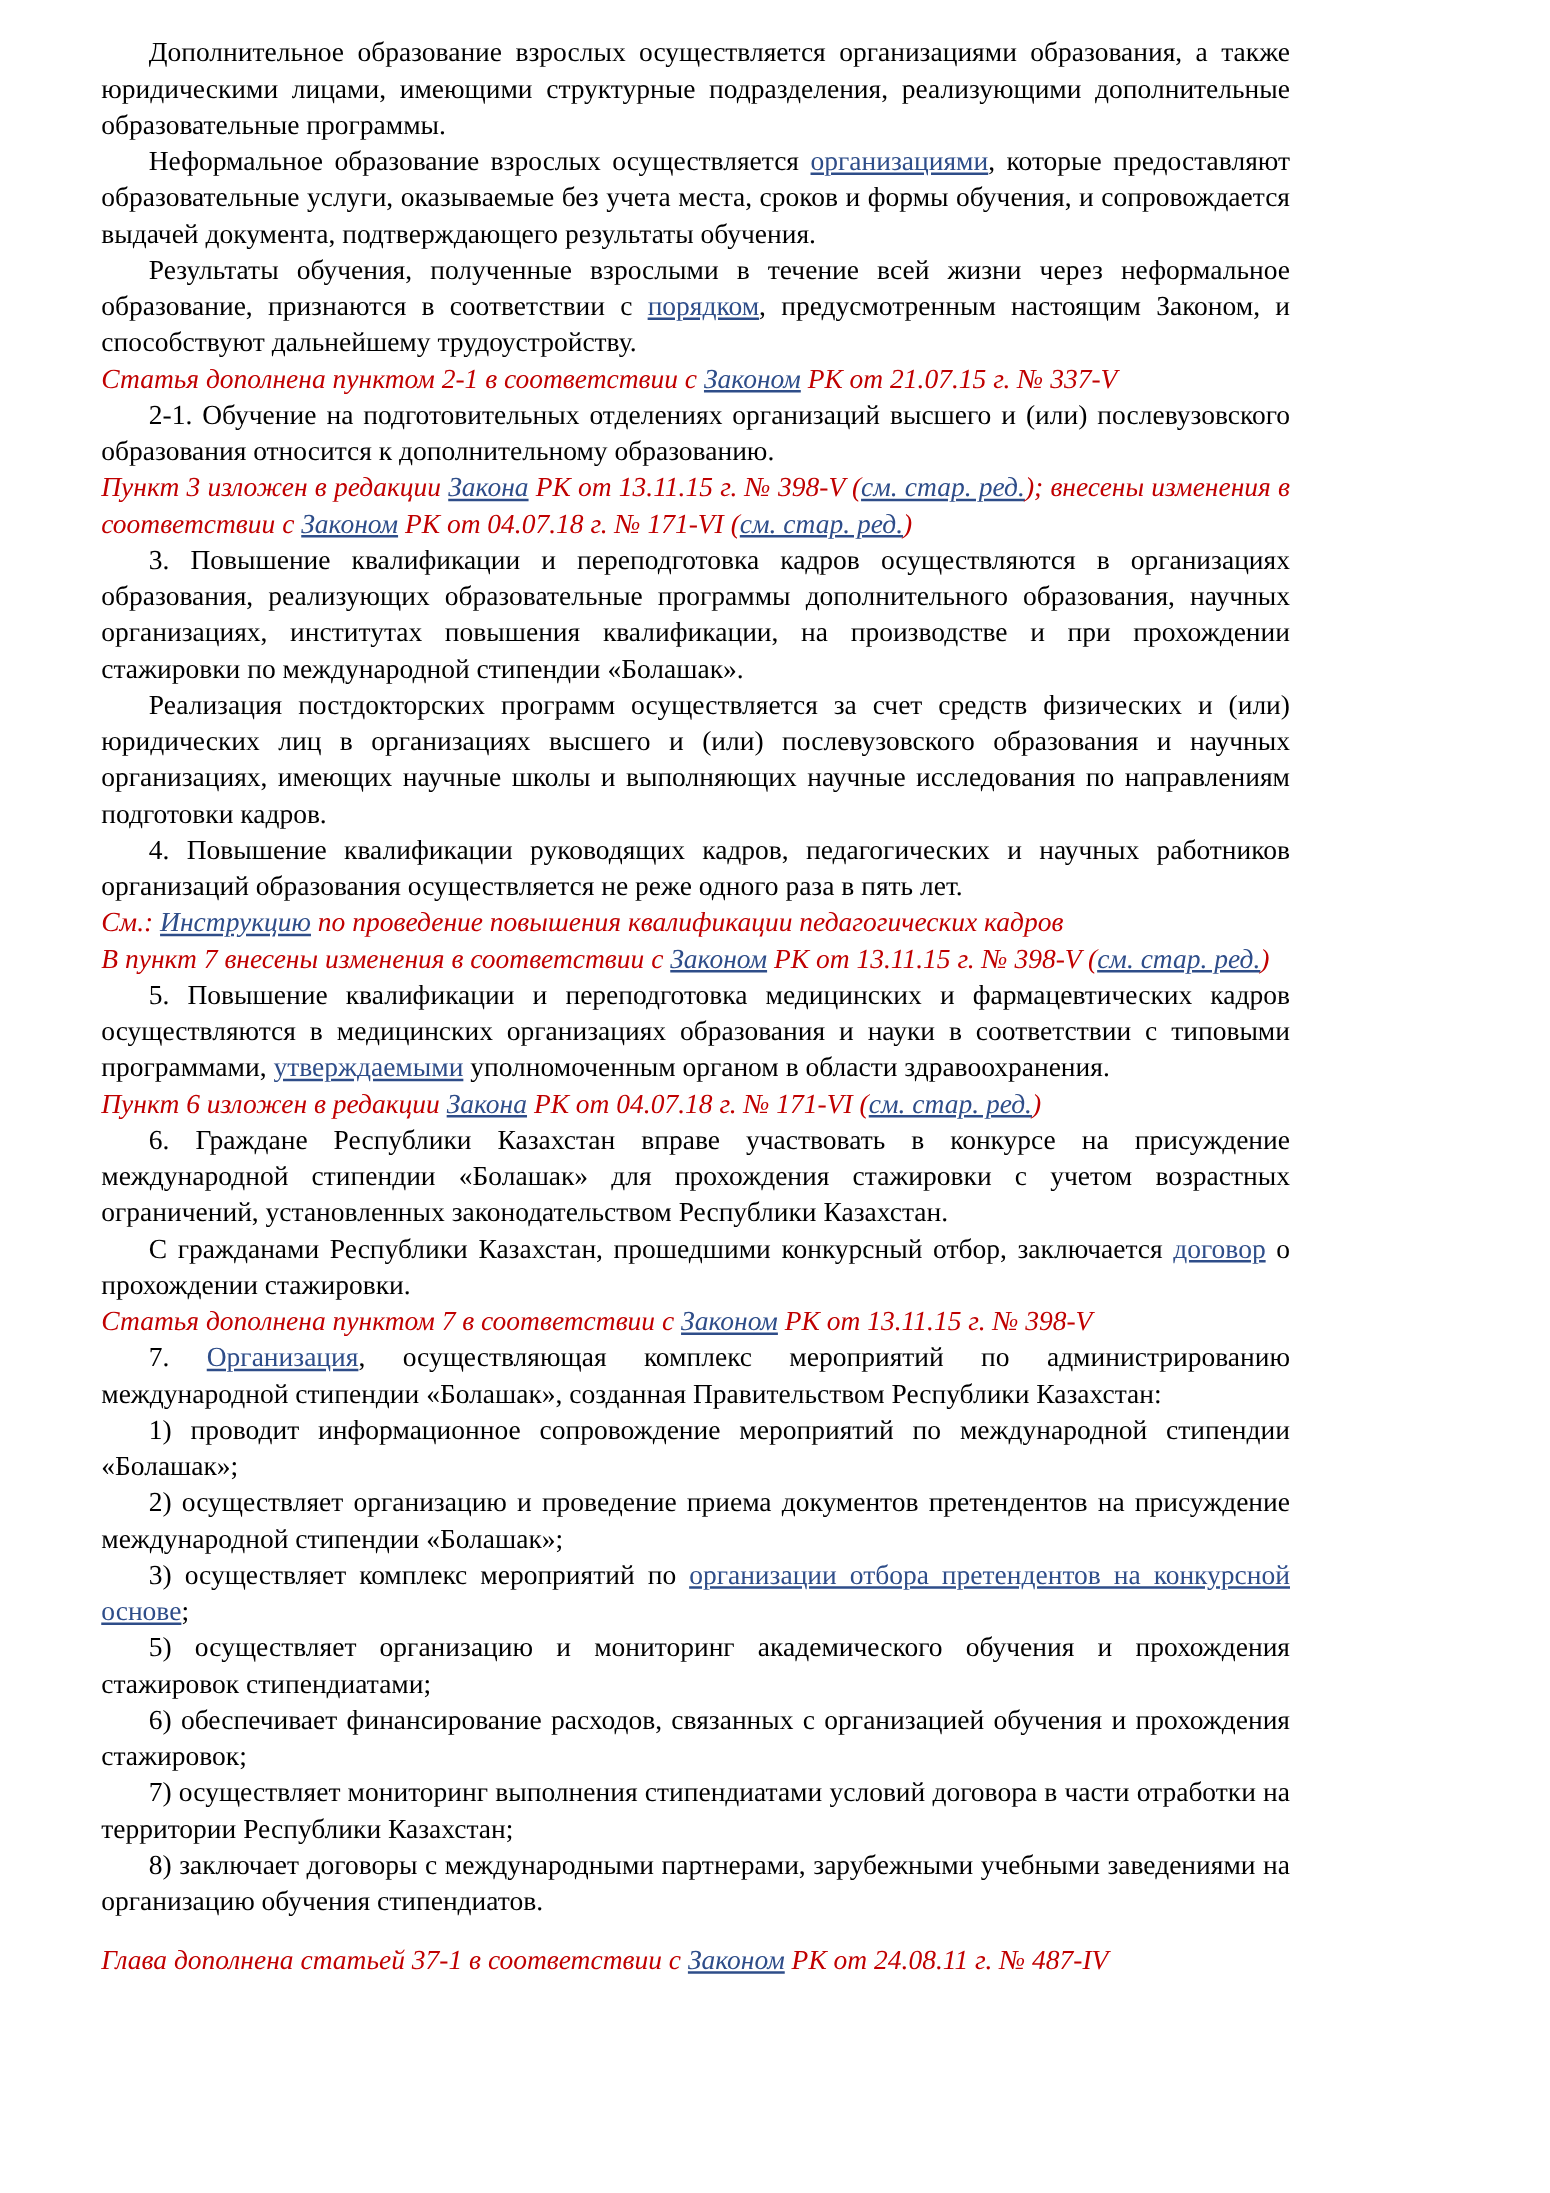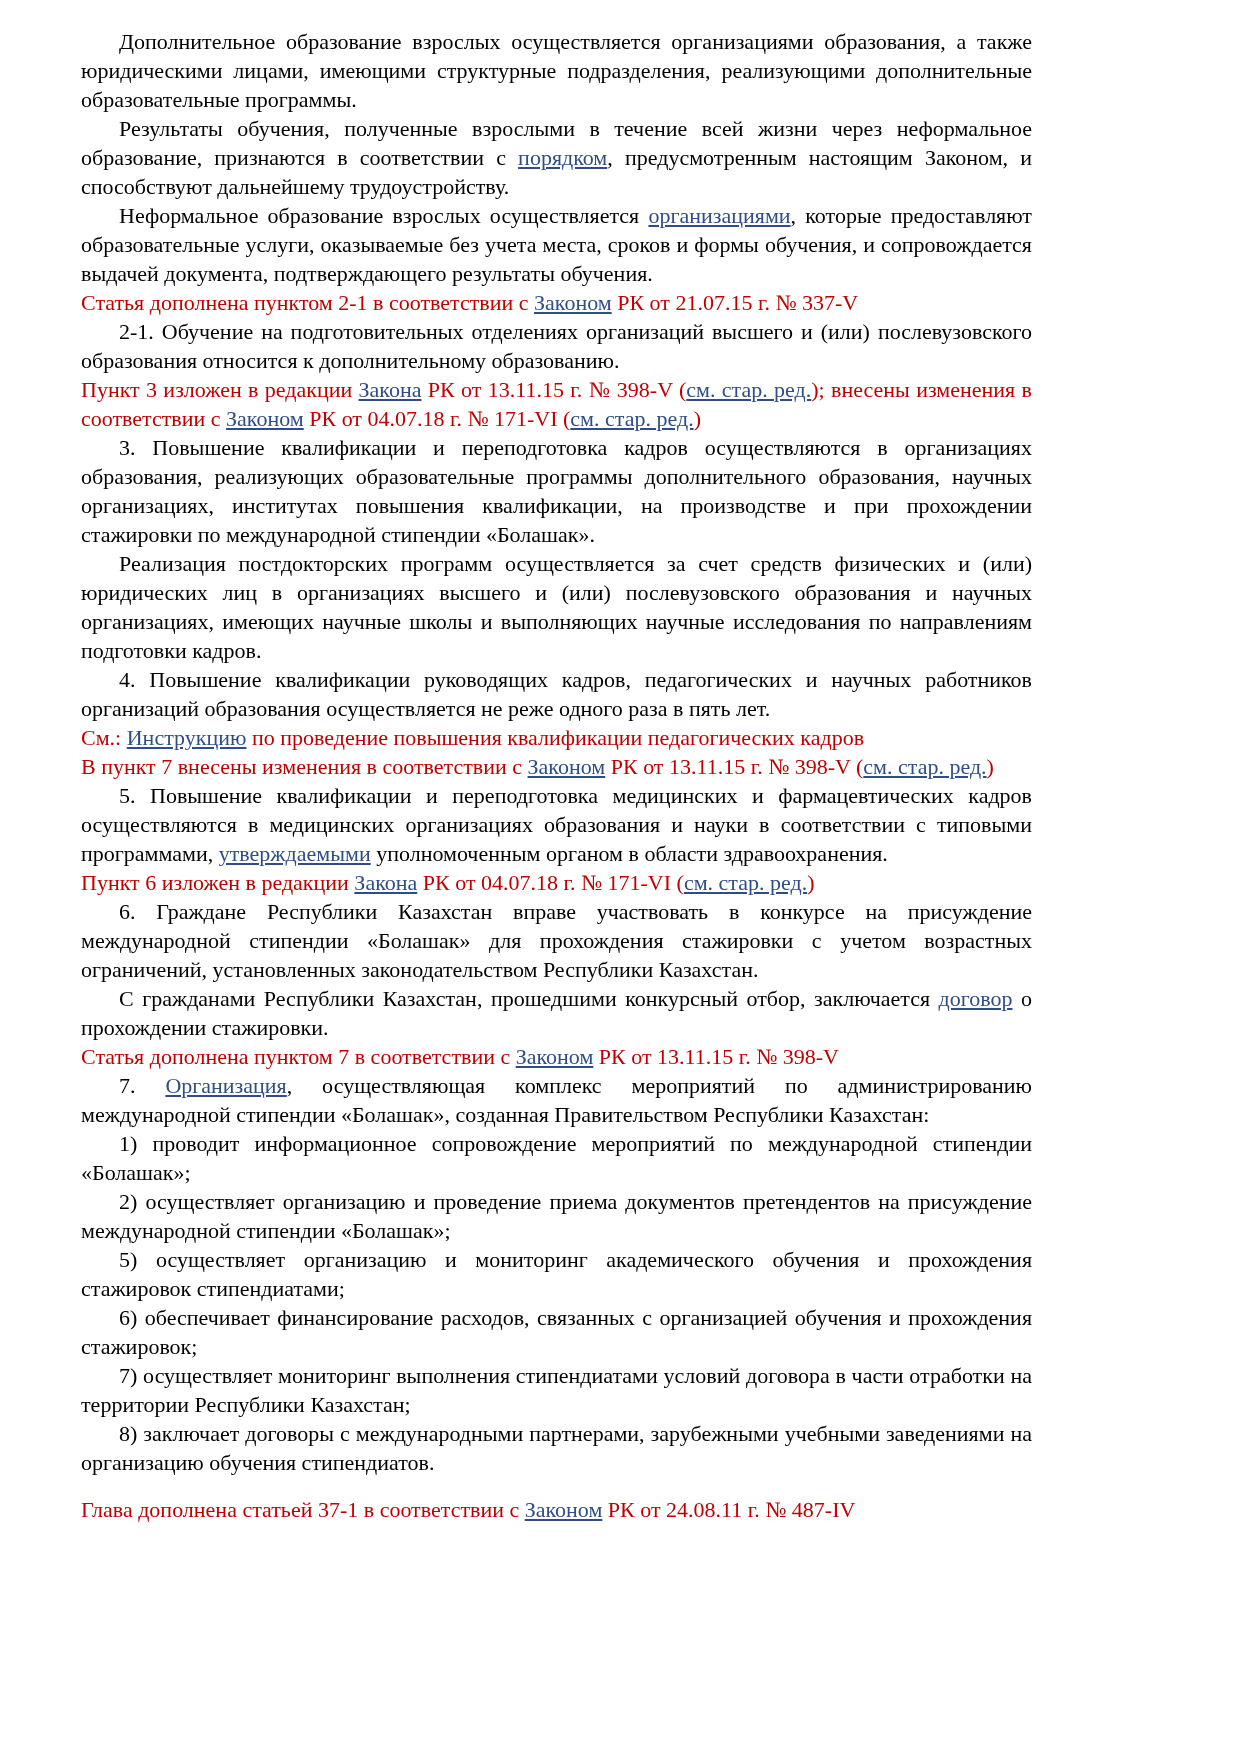--- a/index.html
+++ b/index.html
@@ -16,53 +16,55 @@
     color: var(--text-color, #000000);
   }
   p.body {
     text-align: justify;
     text-indent: 38px;
     color: var(--text-color, #000000);
   }
   p.note {
     text-align: justify;
     text-indent: 0;
+    font-style: italic;
     color: var(--note-color, #c00000);
   }
   .doc-link {
     color: var(--link-color, #2e4d89);
     text-decoration: underline;
     cursor: pointer;
   }
   .spacer { height: 18px; }
 </style>
 </head>
 <body>
 
 <div class="page">
   <main id="doc">
       <p class="body"><span>Дополнительное образование взрослых осуществляется организациями образования, а также юридическими лицами, имеющими структурные подразделения, реализующими дополнительные образовательные программы.</span></p>
+      <p class="body"><span>Неформальное образование взрослых осуществляется </span><a class="doc-link">организациями</a><span>, которые предоставляют образовательные услуги, оказываемые без учета места, сроков и формы обучения, и сопровождается выдачей документа, подтверждающего результаты обучения.</span></p>
       <p class="body"><span>Результаты обучения, полученные взрослыми в течение всей жизни через неформальное образование, признаются в соответствии с </span><a class="doc-link">порядком</a><span>, предусмотренным настоящим Законом, и способствуют дальнейшему трудоустройству.</span></p>
-      <p class="body"><span>Неформальное образование взрослых осуществляется </span><a class="doc-link">организациями</a><span>, которые предоставляют образовательные услуги, оказываемые без учета места, сроков и формы обучения, и сопровождается выдачей документа, подтверждающего результаты обучения.</span></p>
       <p class="note"><span>Статья дополнена пунктом 2-1 в соответствии с </span><a class="doc-link">Законом</a><span> РК от 21.07.15 г. № 337-V</span></p>
       <p class="body"><span>2-1. Обучение на подготовительных отделениях организаций высшего и (или) послевузовского образования относится к дополнительному образованию.</span></p>
       <p class="note"><span>Пункт 3 изложен в редакции </span><a class="doc-link">Закона</a><span> РК от 13.11.15 г. № 398-V (</span><a class="doc-link">см. стар. ред.</a><span>); внесены изменения в соответствии с </span><a class="doc-link">Законом</a><span> РК от 04.07.18 г. № 171-VI (</span><a class="doc-link">см. стар. ред.</a><span>)</span></p>
       <p class="body"><span>3. Повышение квалификации и переподготовка кадров осуществляются в организациях образования, реализующих образовательные программы дополнительного образования, научных организациях, институтах повышения квалификации, на производстве и при прохождении стажировки по международной стипендии «Болашак».</span></p>
       <p class="body"><span>Реализация постдокторских программ осуществляется за счет средств физических и (или) юридических лиц в организациях высшего и (или) послевузовского образования и научных организациях, имеющих научные школы и выполняющих научные исследования по направлениям подготовки кадров.</span></p>
       <p class="body"><span>4. Повышение квалификации руководящих кадров, педагогических и научных работников организаций образования осуществляется не реже одного раза в пять лет.</span></p>
       <p class="note"><span>См.: </span><a class="doc-link">Инструкцию</a><span> по проведение повышения квалификации педагогических кадров</span></p>
       <p class="note"><span>В пункт 7 внесены изменения в соответствии с </span><a class="doc-link">Законом</a><span> РК от 13.11.15 г. № 398-V (</span><a class="doc-link">см. стар. ред.</a><span>)</span></p>
       <p class="body"><span>5. Повышение квалификации и переподготовка медицинских и фармацевтических кадров осуществляются в медицинских организациях образования и науки в соответствии с типовыми программами, </span><a class="doc-link">утверждаемыми</a><span> уполномоченным органом в области здравоохранения.</span></p>
       <p class="note"><span>Пункт 6 изложен в редакции </span><a class="doc-link">Закона</a><span> РК от 04.07.18 г. № 171-VI (</span><a class="doc-link">см. стар. ред.</a><span>)</span></p>
       <p class="body"><span>6. Граждане Республики Казахстан вправе участвовать в конкурсе на присуждение международной стипендии «Болашак» для прохождения стажировки с учетом возрастных ограничений, установленных законодательством Республики Казахстан.</span></p>
       <p class="body"><span>С гражданами Республики Казахстан, прошедшими конкурсный отбор, заключается </span><a class="doc-link">договор</a><span> о прохождении стажировки.</span></p>
       <p class="note"><span>Статья дополнена пунктом 7 в соответствии с </span><a class="doc-link">Законом</a><span> РК от 13.11.15 г. № 398-V</span></p>
       <p class="body"><span>7. </span><a class="doc-link">Организация</a><span>, осуществляющая комплекс мероприятий по администрированию международной стипендии «Болашак», созданная Правительством Республики Казахстан:</span></p>
       <p class="body"><span>1) проводит информационное сопровождение мероприятий по международной стипендии «Болашак»;</span></p>
       <p class="body"><span>2) осуществляет организацию и проведение приема документов претендентов на присуждение международной стипендии «Болашак»;</span></p>
+      <p class="body"><span>3) осуществляет комплекс мероприятий по </span><a class="doc-link">организации отбора претендентов на конкурсной основе</a><span>;</span></p>
       <p class="body"><span>5) осуществляет организацию и мониторинг академического обучения и прохождения стажировок стипендиатами;</span></p>
       <p class="body"><span>6) обеспечивает финансирование расходов, связанных с организацией обучения и прохождения стажировок;</span></p>
       <p class="body"><span>7) осуществляет мониторинг выполнения стипендиатами условий договора в части отработки на территории Республики Казахстан;</span></p>
       <p class="body"><span>8) заключает договоры с международными партнерами, зарубежными учебными заведениями на организацию обучения стипендиатов.</span></p>
       <div class="spacer"></div>
       <p class="note"><span>Глава дополнена статьей 37-1 в соответствии с </span><a class="doc-link">Законом</a><span> РК от 24.08.11 г. № 487-IV</span></p>
     </main>
 </div>
 
 </body></html>

